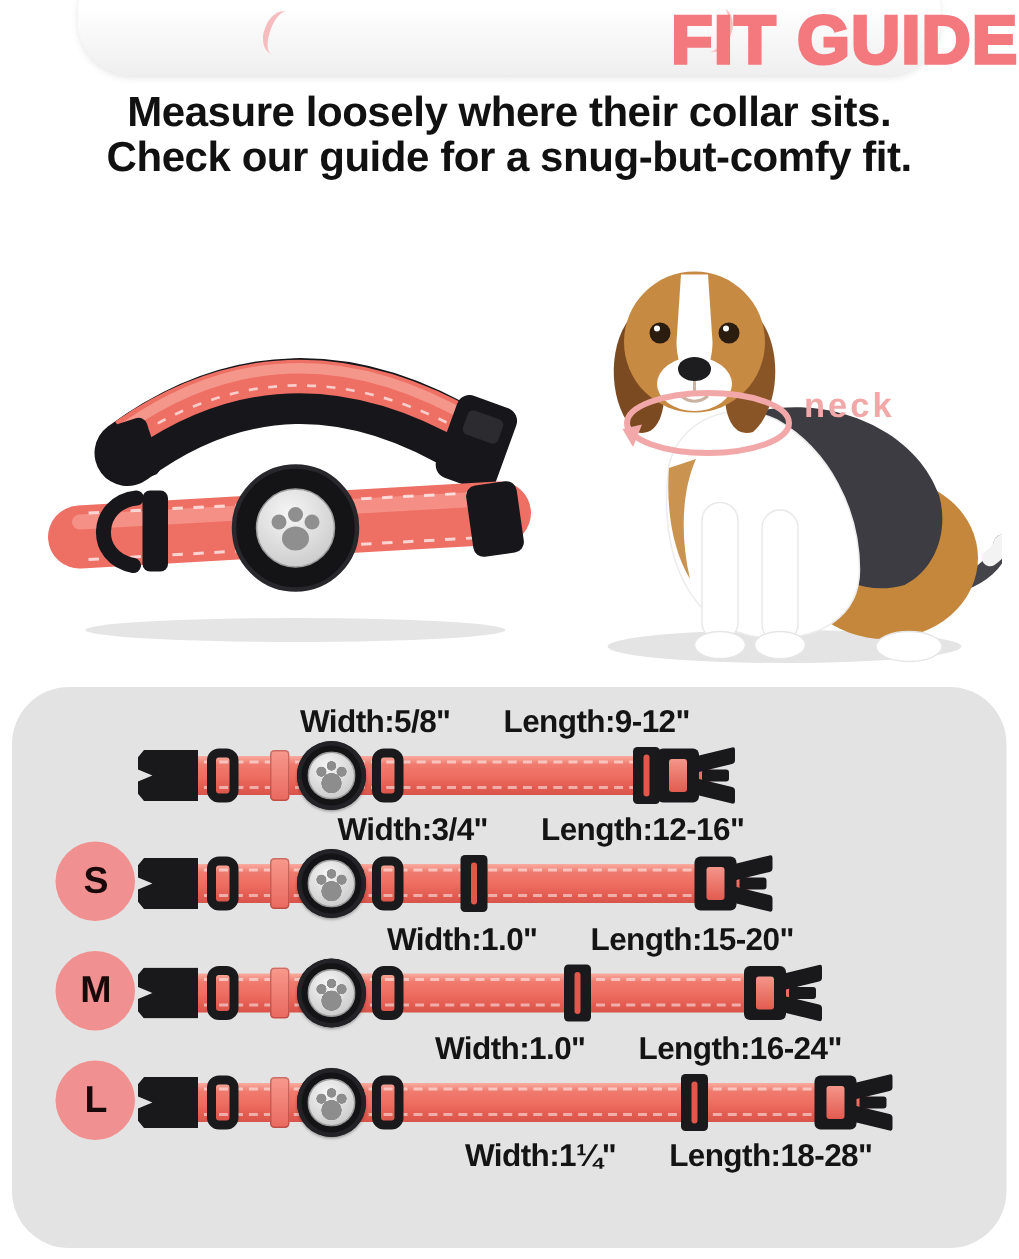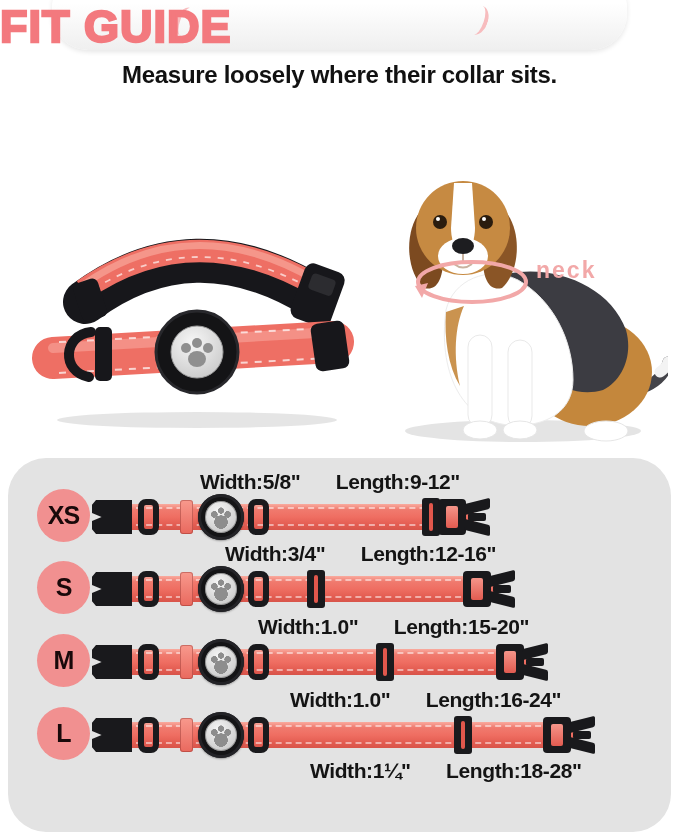--- a/index.html
+++ b/index.html
@@ -3,30 +3,30 @@
 <meta charset="utf-8">
 <style>
   html,body{margin:0;padding:0;}
   body{width:679px;height:839px;background:#ffffff;position:relative;overflow:hidden;
        font-family:"Liberation Sans", sans-serif;}
 
   
   .banner{position:absolute;left:52px;top:-28px;width:575px;height:78px;border-radius:36px;
           background:linear-gradient(180deg,#ffffff 40%,#efefef 100%);
           box-shadow:0 2px 5px rgba(0,0,0,0.10);}
-  .title{position:absolute;left:0;top:1px;width:100%;text-align:left;
+  .title{position:absolute;left:0;top:1px;width:100%;text-align:right;
          font-size:45px;font-weight:bold;letter-spacing:1px;color:#f3797e;
          -webkit-text-stroke:2.4px #f3797e;}
   .deco{position:absolute;width:16px;height:30px;border-right:4px solid #f7bcbe;
         border-radius:50%;}
   .deco-l{left:176px;top:7px;transform:rotate(200deg);}
   .deco-r{left:468px;top:5px;transform:rotate(18deg);}
 
   .subtitle{position:absolute;left:0;top:60px;width:100%;text-align:center;
-            font-size:24px;line-height:30px;font-weight:bold;color:#111;letter-spacing:-0.3px;}
+            font-size:28px;line-height:30px;font-weight:bold;color:#111;letter-spacing:-0.3px;}
 
   
   .hero-collar{position:absolute;left:25px;top:202px;width:335px;height:230px;}
   .hero-dog{position:absolute;left:368px;top:140px;width:300px;height:308px;}
 
   
   .panel{position:absolute;left:8px;top:458px;width:663px;height:374px;border-radius:38px;
          background:#e3e3e3;}
   .size-row{position:absolute;left:0;width:100%;}
   .row-labels{height:24px;font-size:21px;font-weight:bold;color:#141414;
@@ -82,20 +82,21 @@
 </style>
 </head>
 <body>
 
 <div class="banner"></div>
 <div class="deco deco-l"></div>
 <div class="deco deco-r"></div>
 <div class="title">FIT GUIDE</div>
 <div class="subtitle">
   <div>Measure loosely where their collar sits.</div>
+  <div>Check our guide for a snug-but-comfy fit.</div>
 </div>
 
 <svg class="hero-collar" viewBox="0 0 335 230">
   <defs>
     <radialGradient id="silverGrad" cx="42%" cy="32%" r="80%">
       <stop offset="0%" stop-color="#f7f7f7"></stop>
         <stop offset="100%" stop-color="#c6c6c6"></stop>
     </radialGradient>
   </defs>
   <ellipse cx="172" cy="218" rx="140" ry="8" fill="rgba(0,0,0,0.10)"></ellipse>
@@ -160,21 +161,20 @@
 </svg>
 
 <div class="panel">
 
   <div class="size-row row-0">
     <div class="row-labels">
       <span class="spec">Width:5/8"</span>
       <span class="spec">Length:9-12"</span>
     </div>
     <div class="row-body">
-      <div class="badge">XS</div>
       <div class="collar">
         <div class="strap"></div>
         <div class="buckle-l"></div>
         <div class="loop l1"></div>
         <div class="keeper"></div>
         <div class="case">
             <div class="tag"></div>
           </div>
         <div class="loop l2"></div>
         <div class="slider"></div>

